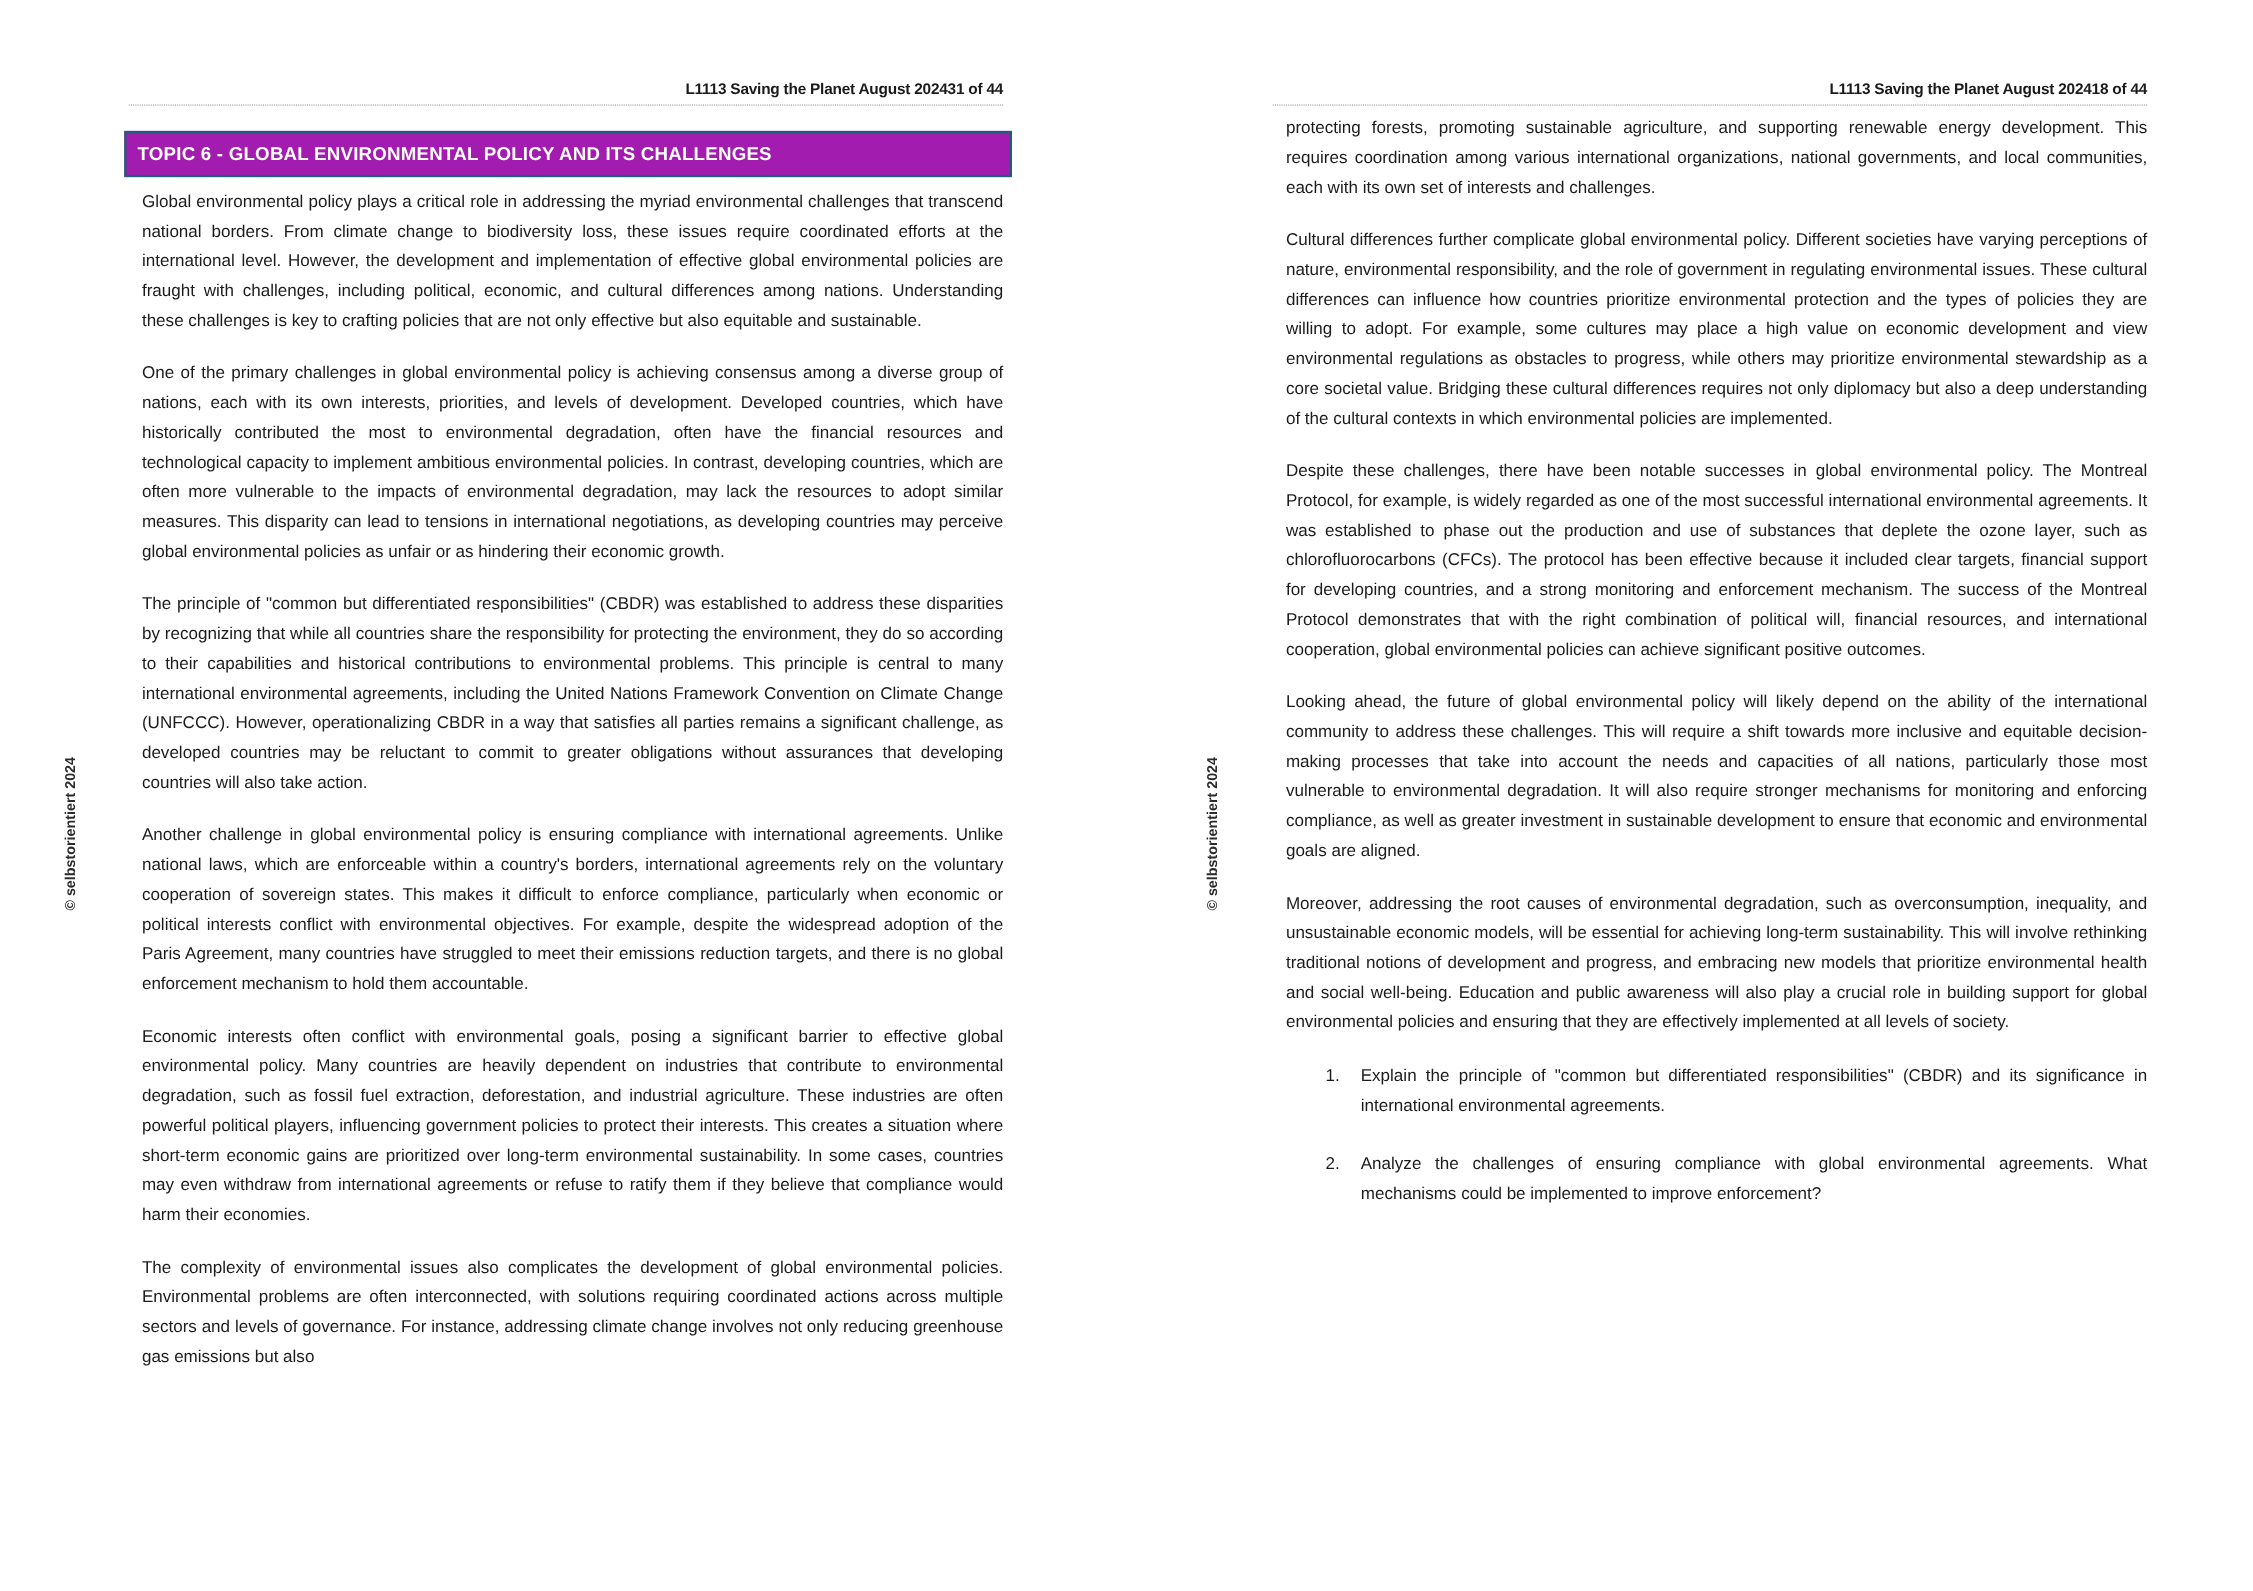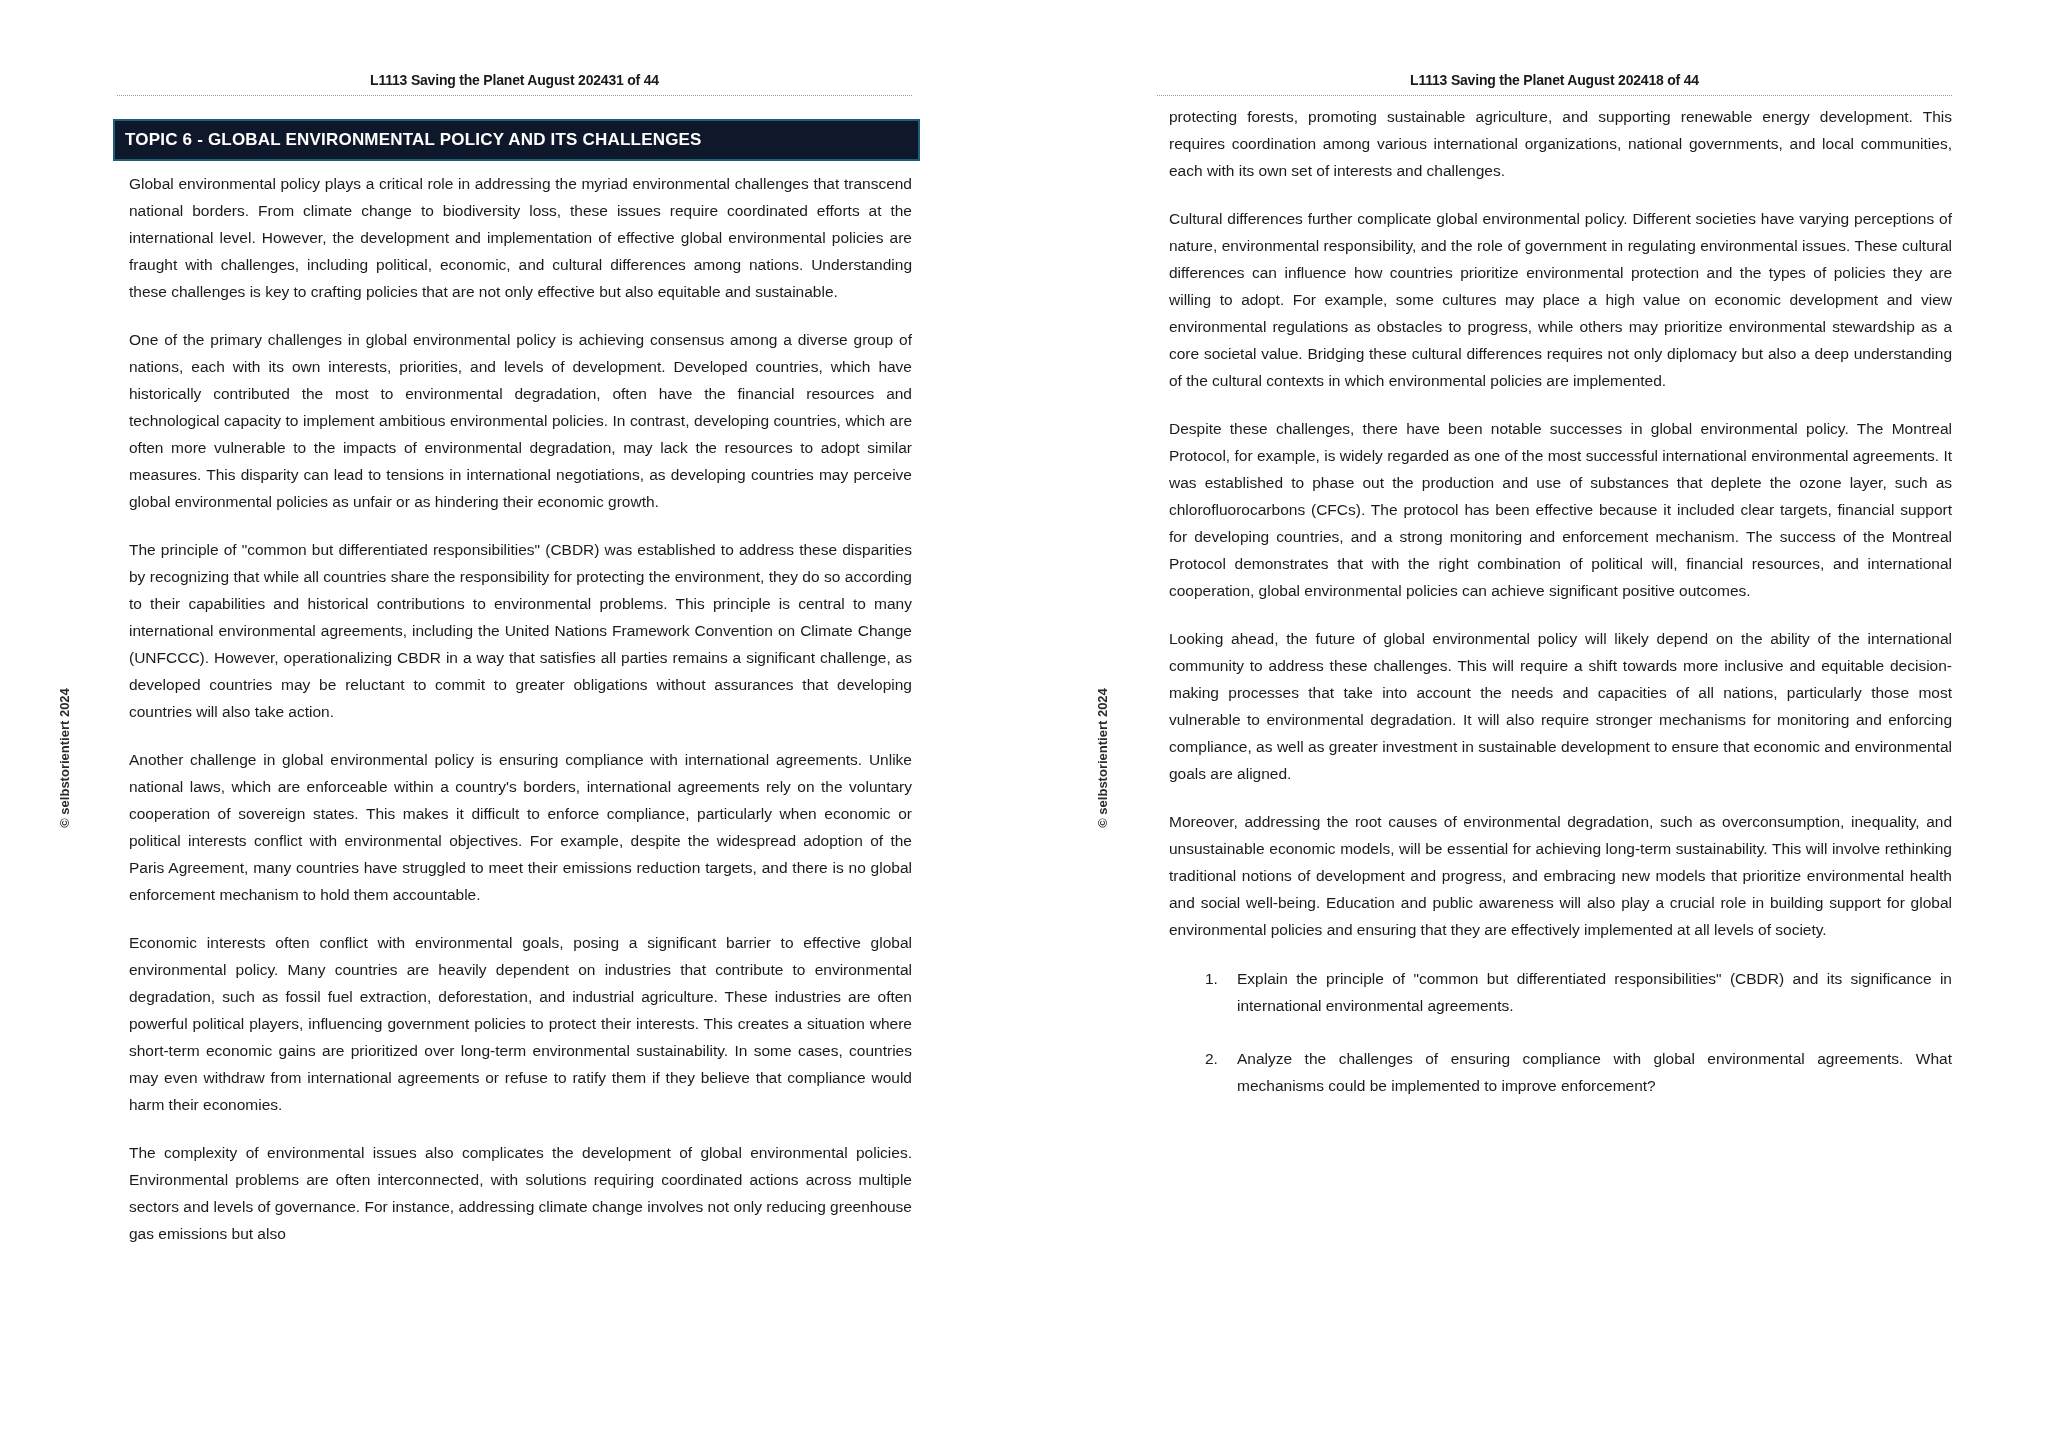--- a/index.html
+++ b/index.html
@@ -26,37 +26,37 @@
   }
   .page.left  { left: 117px; }
   .page.right { left: 1157px; }
 
   .page-header {
     position: absolute;
     top: 72px;
     left: 0;
     right: 0;
     display: flex;
-    justify-content: center;
+    justify-content: flex-end;
     align-items: baseline;
     font-size: 14px;
     font-weight: 700;
     color: #1a1a1a;
     padding-bottom: 7px;
     border-bottom: 1.5px dotted #9a9a9a;
     letter-spacing: -0.2px;
   }
   .page-header .pagenum { font-weight: 700; }
 
   .topic-banner {
     position: absolute;
     top: 119px;
     left: -4px;
     right: -8px;
-    background: #0f172a;
+    background: #a21caf;
     border: 2px solid #1e5d7c;
     color: #ffffff;
     font-size: 17px;
     font-weight: 700;
     letter-spacing: 0.2px;
     padding: 9px 0 9px 10px;
   }
 
   .page-body {
     position: absolute;

